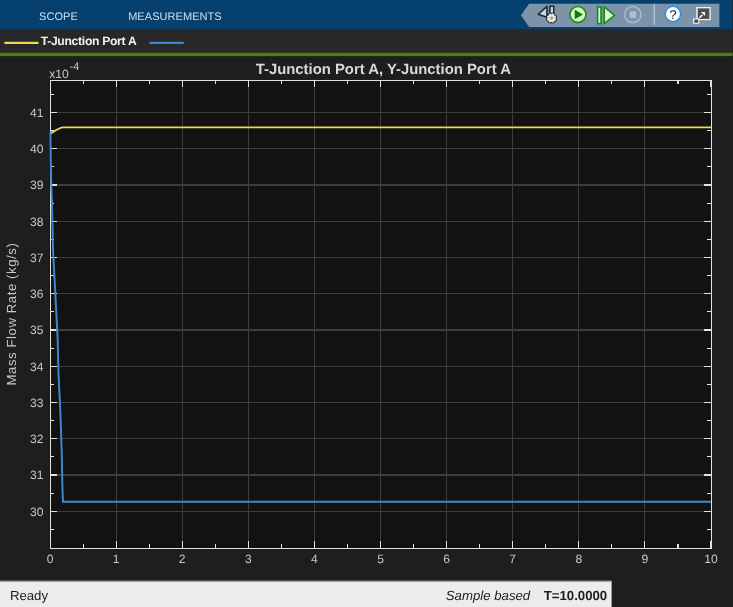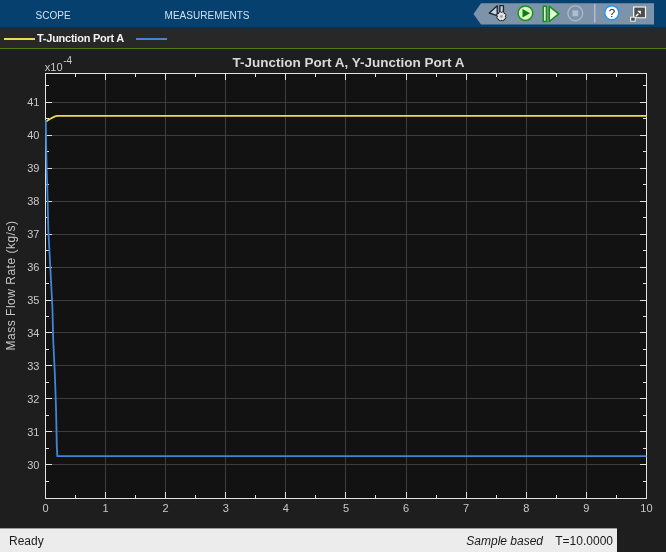--- a/index.html
+++ b/index.html
@@ -1,34 +1,34 @@
 <!DOCTYPE html>
 <html><head>
 <meta charset="utf-8">
 <style>
 html,body{margin:0;padding:0;}
 body{width:666px;height:552px;overflow:hidden;position:relative;background:#1e1e1e;font-family:"Liberation Sans",sans-serif;transform:translateZ(0);}
 #toolbar{position:absolute;left:0;top:0;width:666px;height:27px;background:#05406f;}
 .tab{position:absolute;top:2.2px;height:27px;line-height:28px;color:#cfe0ef;font-size:10px;letter-spacing:0.05px;}
-#legend{position:absolute;left:0;top:27px;width:666px;height:21px;background:#282828;border-bottom:1px solid #4d7c0f;}
+#legend{position:absolute;left:0;top:27px;width:666px;height:21px;background:#282828;border-bottom:3px solid #4d7c0f;}
 .lg-line{position:absolute;top:11px;height:2px;}
 .lg-txt{position:absolute;top:0;height:21px;line-height:22px;color:#f2f2f2;font-size:11px;font-weight:bold;letter-spacing:-0.25px;}
 #plot{position:absolute;left:0;top:49px;}
 #title{position:absolute;left:48px;top:55px;width:601px;text-align:center;color:#d9d9d9;font-size:13.5px;line-height:16px;font-weight:bold;}
 #ylab{position:absolute;left:-89px;top:279px;width:200px;text-align:center;color:#c6c6c6;font-size:12px;letter-spacing:0.5px;line-height:13px;transform:rotate(-90deg);transform-origin:center center;}
-#status{position:absolute;left:0;top:528px;width:617px;height:24px;background:#ececec;border-top:1px solid #9a9a9a;box-sizing:border-box;color:#1c1c1c;font-size:12px;}
+#status{position:absolute;left:0;top:528px;width:556px;height:24px;background:#ececec;border-top:1px solid #9a9a9a;box-sizing:border-box;color:#1c1c1c;font-size:12px;}
 #status .l{position:absolute;left:9px;top:4.5px;}
 #status .r1{position:absolute;right:74px;top:4.5px;font-style:italic;}
-#status .r2{position:absolute;right:4px;top:4.5px;}
+#status .r2{position:absolute;right:4px;top:4.5px;font-weight:bold;}
 </style>
 </head>
 <body>
 <div id="toolbar">
   <div class="tab" style="left:35.5px;">SCOPE</div>
-  <div class="tab" style="left:116.5px;margin-left:48px;">MEASUREMENTS</div>
+  <div class="tab" style="left:116.5px;">MEASUREMENTS</div>
   <svg width="666" height="27" style="position:absolute;left:0;top:0;">
     <polygon points="473.5,13.9 481,3.3 654,3.3 654,24.6 481,24.6" fill="#7d93a9"></polygon>
 
     <g stroke="#262626" stroke-width="1.4" stroke-linejoin="round">
       <polygon points="497.2,5.8 497.2,15.6 489.3,13.0" fill="#bcd9f2"></polygon>
       <rect x="499.9" y="5.6" width="3.5" height="9.1" fill="#bcd9f2"></rect>
     </g>
     <g>
       <circle cx="504.36" cy="17.62" r="2.0" fill="#262626"></circle>
         <circle cx="502.62" cy="19.36" r="2.0" fill="#262626"></circle>

